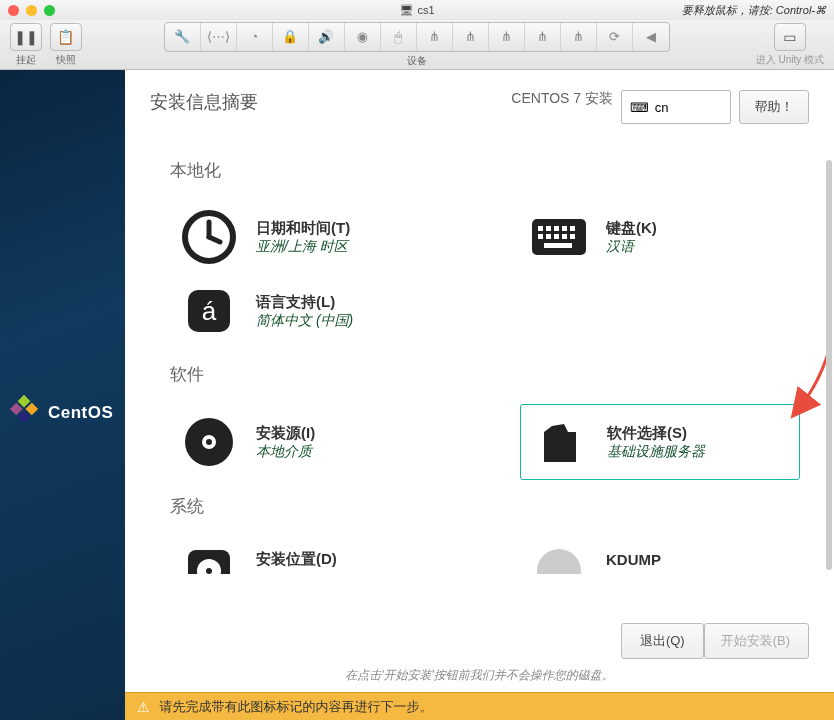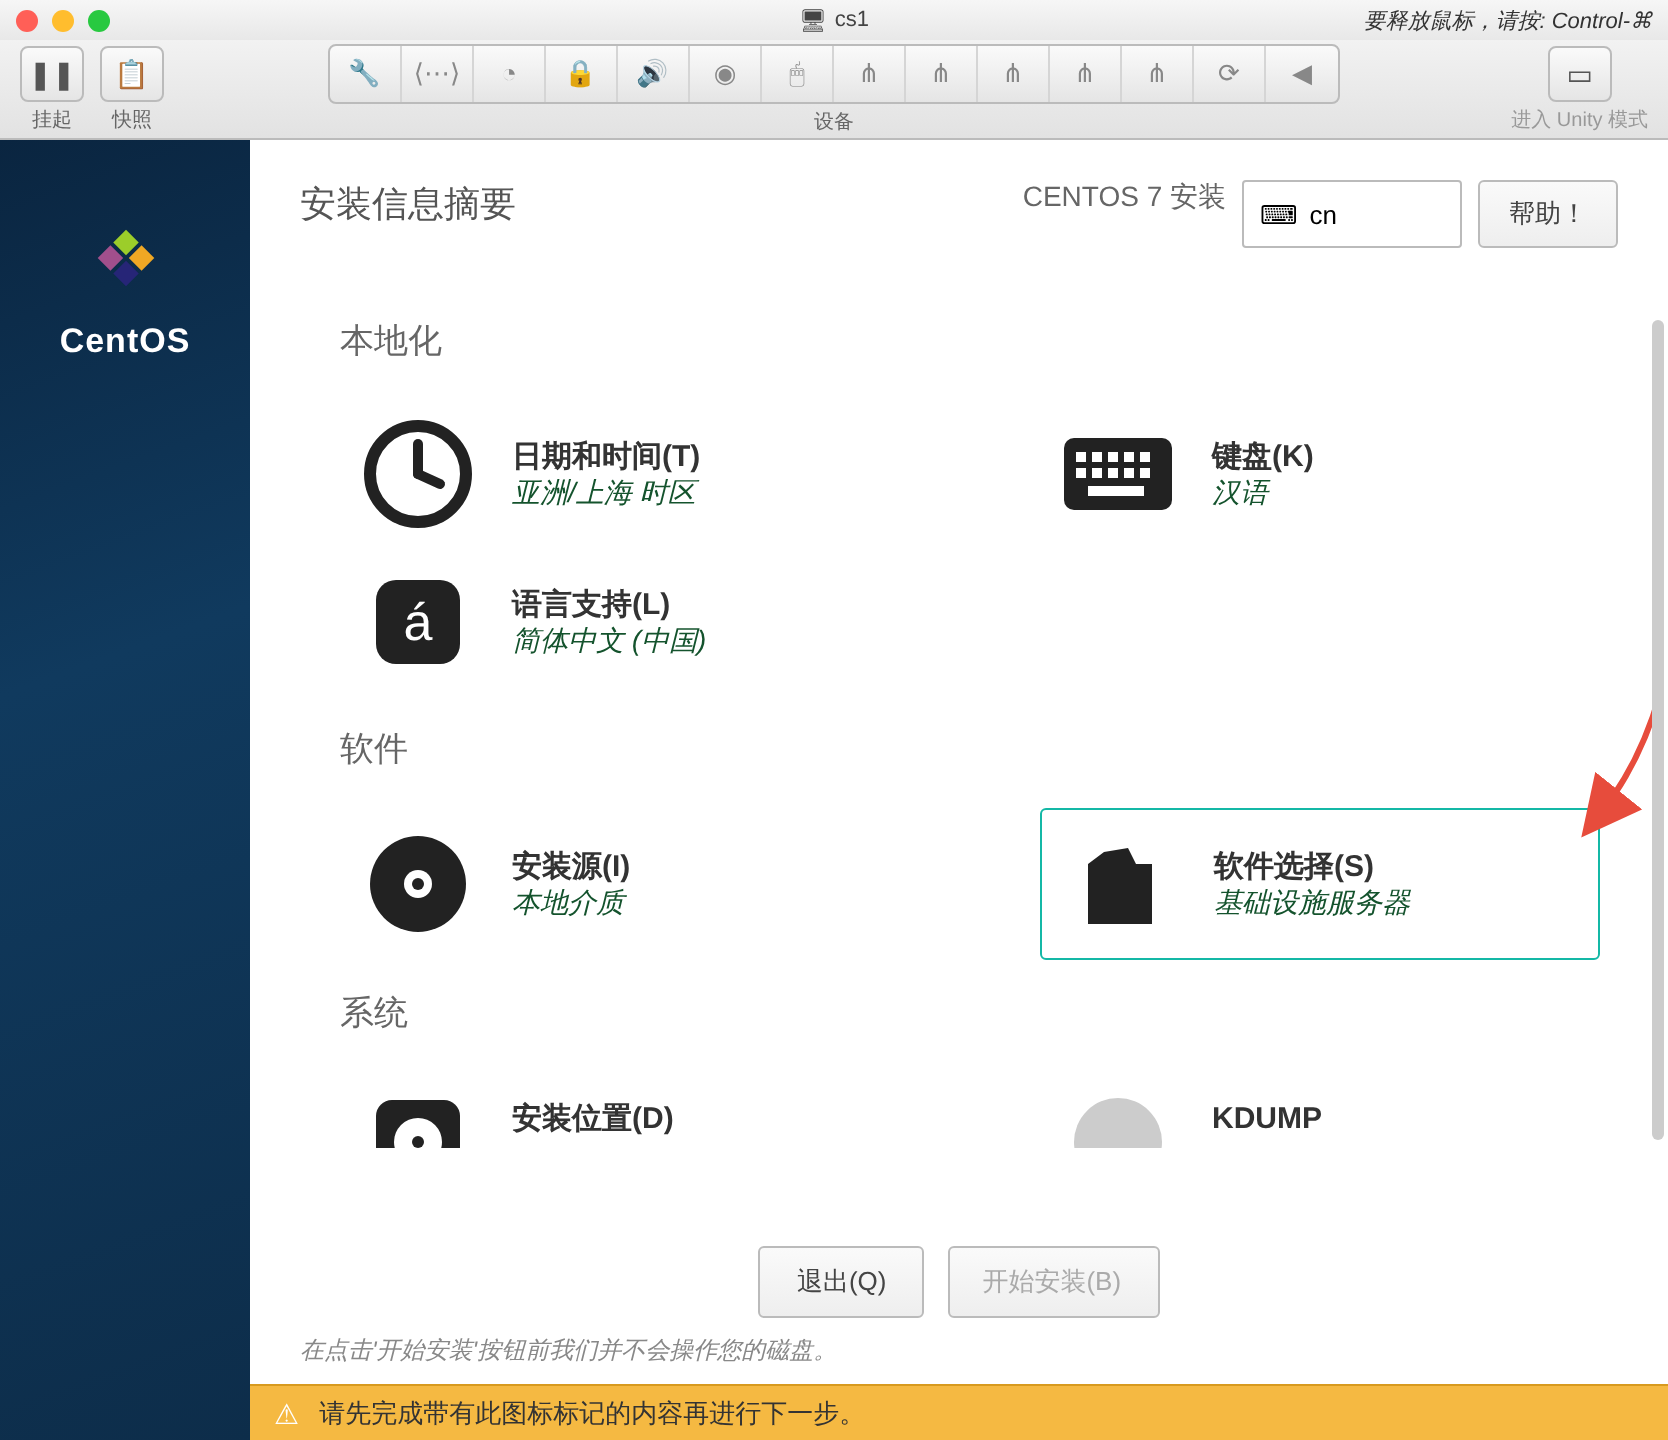--- a/index.html
+++ b/index.html
@@ -20,21 +20,21 @@
     .vm-btn-group { display: flex; flex-direction: column; align-items: center; gap: 2px; font-size: 10px; color: #666; }
     .vm-center { position: absolute; left: 50%; transform: translateX(-50%); display: flex; flex-direction: column; align-items: center; gap: 2px; }
     .vm-center-icons { display: flex; gap: 0; background: linear-gradient(#fafafa,#e5e5e5); border: 1px solid #bbb; border-radius: 4px; overflow: hidden; }
     .vm-icon { width: 36px; height: 28px; display: flex; align-items: center; justify-content: center; font-size: 13px; color: #888; border-right: 1px solid #d5d5d5; }
     .vm-icon:last-child { border-right: none; }
     .vm-center-label { font-size: 10px; color: #666; }
     .vm-right { position: absolute; right: 10px; display: flex; flex-direction: column; align-items: center; gap: 2px; }
     .vm-right-label { font-size: 10px; color: #999; text-align: center; }
     
     .main-area { display: flex; height: 650px; }
-    .sidebar { width: 125px; background: linear-gradient(160deg, #0a2540 0%, #103a5e 40%, #0d2d4a 100%); display: flex; flex-direction: column; align-items: center; padding-top: 35px; }
+    .sidebar { width: 125px; background: linear-gradient(160deg, #0a2540 0%, #103a5e 40%, #0d2d4a 100%); display: flex; flex-direction: row; align-items: center; padding-top: 35px; }
     .centos-logo { width: 48px; height: 48px; margin-bottom: 8px; }
     .centos-text { color: #fff; font-size: 17px; font-weight: 600; letter-spacing: 0.5px; }
     
     .content { flex: 1; background: #fff; display: flex; flex-direction: column; position: relative; }
     .header { display: flex; justify-content: space-between; align-items: flex-start; padding: 20px 25px 10px 25px; }
     .header-title { font-size: 18px; color: #555; font-weight: 400; }
     .header-right { display: flex; flex-direction: row; gap: 8px; }
     .header-sub { font-size: 14px; color: #666; }
     .header-controls { display: flex; gap: 8px; }
     .lang-select { width: 110px; height: 34px; border: 1px solid #bbb; background: #fff; display: flex; align-items: center; padding: 0 8px; gap: 6px; font-size: 13px; border-radius: 2px; }
@@ -46,24 +46,24 @@
     .spoke { display: flex; align-items: center; gap: 18px; cursor: pointer; padding: 8px 10px; width: 280px; }
     .spoke-icon-wrap { width: 58px; height: 58px; display: flex; align-items: center; justify-content: center; }
     .spoke-text { display: flex; flex-direction: column; }
     .spoke-title { font-size: 15px; font-weight: 700; color: #333; }
     .spoke-sub { font-size: 14px; color: #14532d; font-style: italic; }
     .highlighted { border: 1px solid #14b8a6; border-radius: 3px; }
     
     .arrow-annotation { position: absolute; left: 660px; top: 208px; pointer-events: none; }
     
     .footer { padding: 12px 25px 8px 25px; background: #fff; }
-    .footer-buttons { display: flex; justify-content: center; gap: 12px; margin-bottom: 8px; }
+    .footer-buttons { display: flex; justify-content: flex-end; margin-bottom: 8px; }
     .footer-btn { padding: 8px 18px; border: 1px solid #bbb; background: linear-gradient(#fafafa,#eee); border-radius: 3px; font-size: 13px; color: #444; }
     .footer-btn.disabled { color: #aaa; padding-left: 16px; }
-    .footer-hint { text-align: left; font-size: 12px; color: #888; font-style: italic; }
+    .footer-hint { text-align: center; font-size: 12px; color: #888; font-style: italic; }
     
     .warning-bar { background: #f5b942; height: 28px; display: flex; align-items: center; padding: 0 12px; gap: 10px; font-size: 13px; color: #333; border-top: 1px solid #d89a1f; }
     .warn-icon { color: #fff; font-size: 14px; }
     
     .scrollbar { position: absolute; right: 2px; top: 90px; width: 6px; height: 410px; background: #ccc; border-radius: 3px; }
   </style>
 </head>
 <body>
 
 <div class="title-bar">

